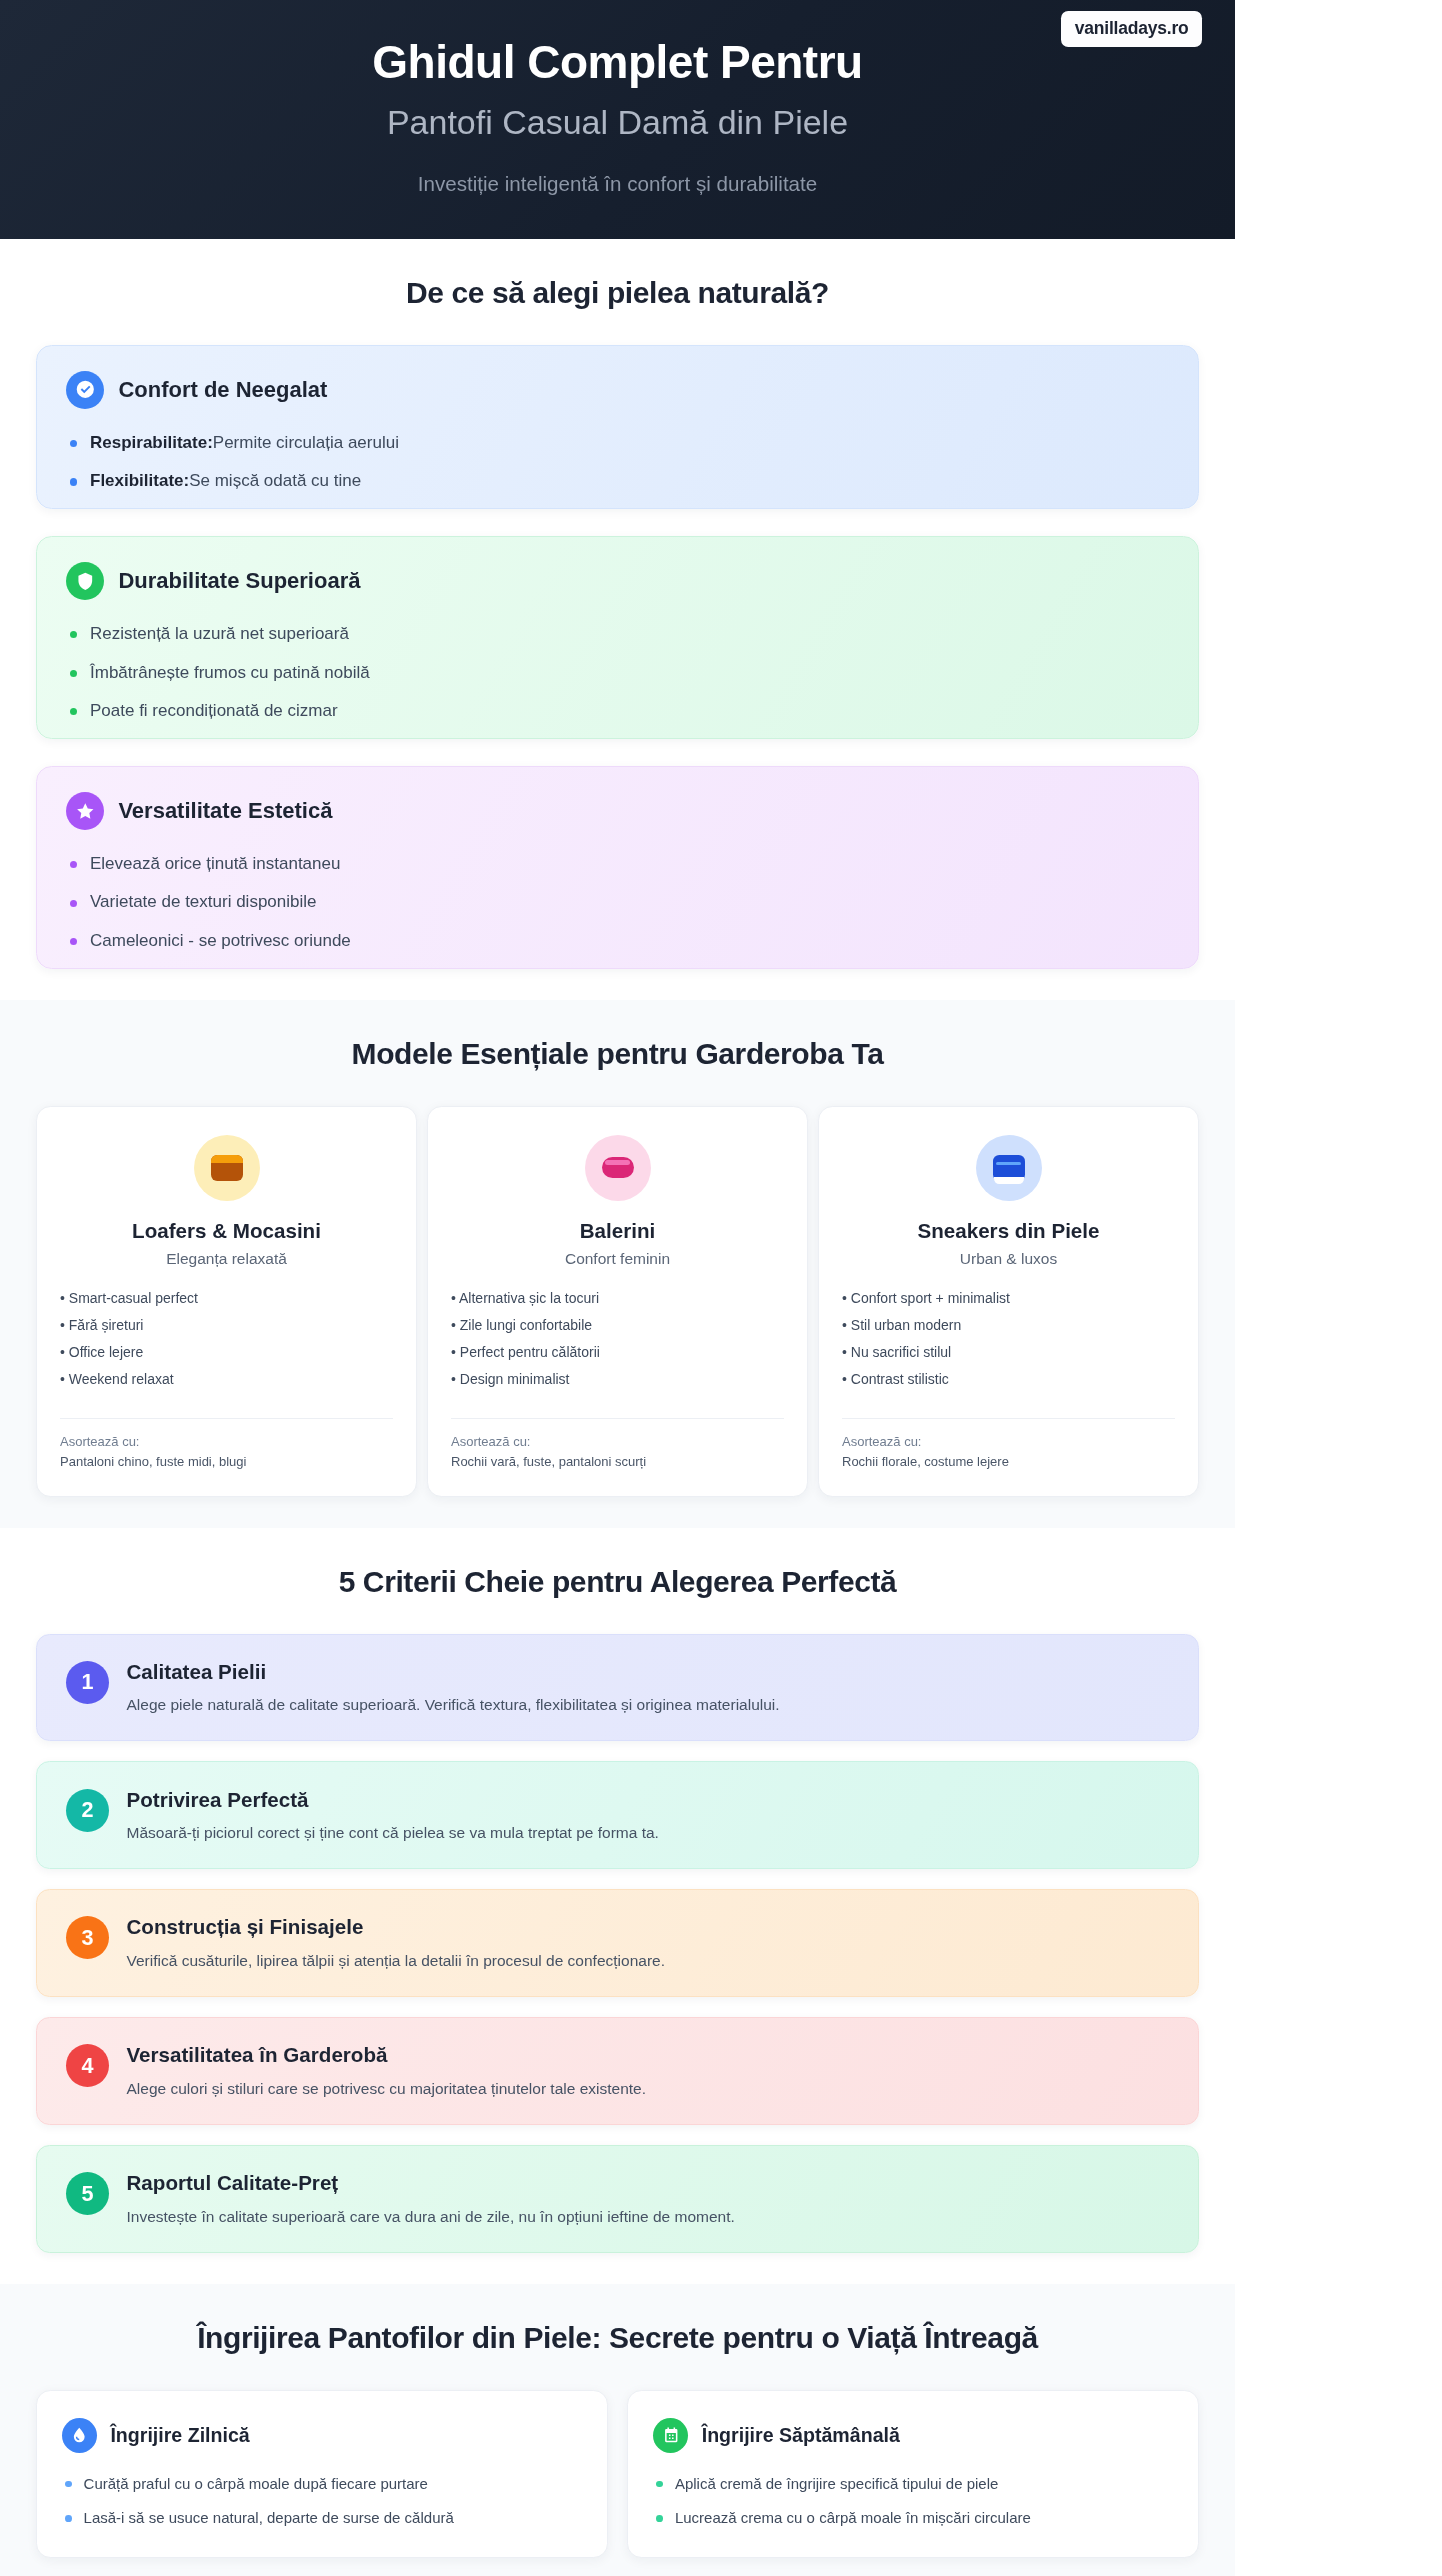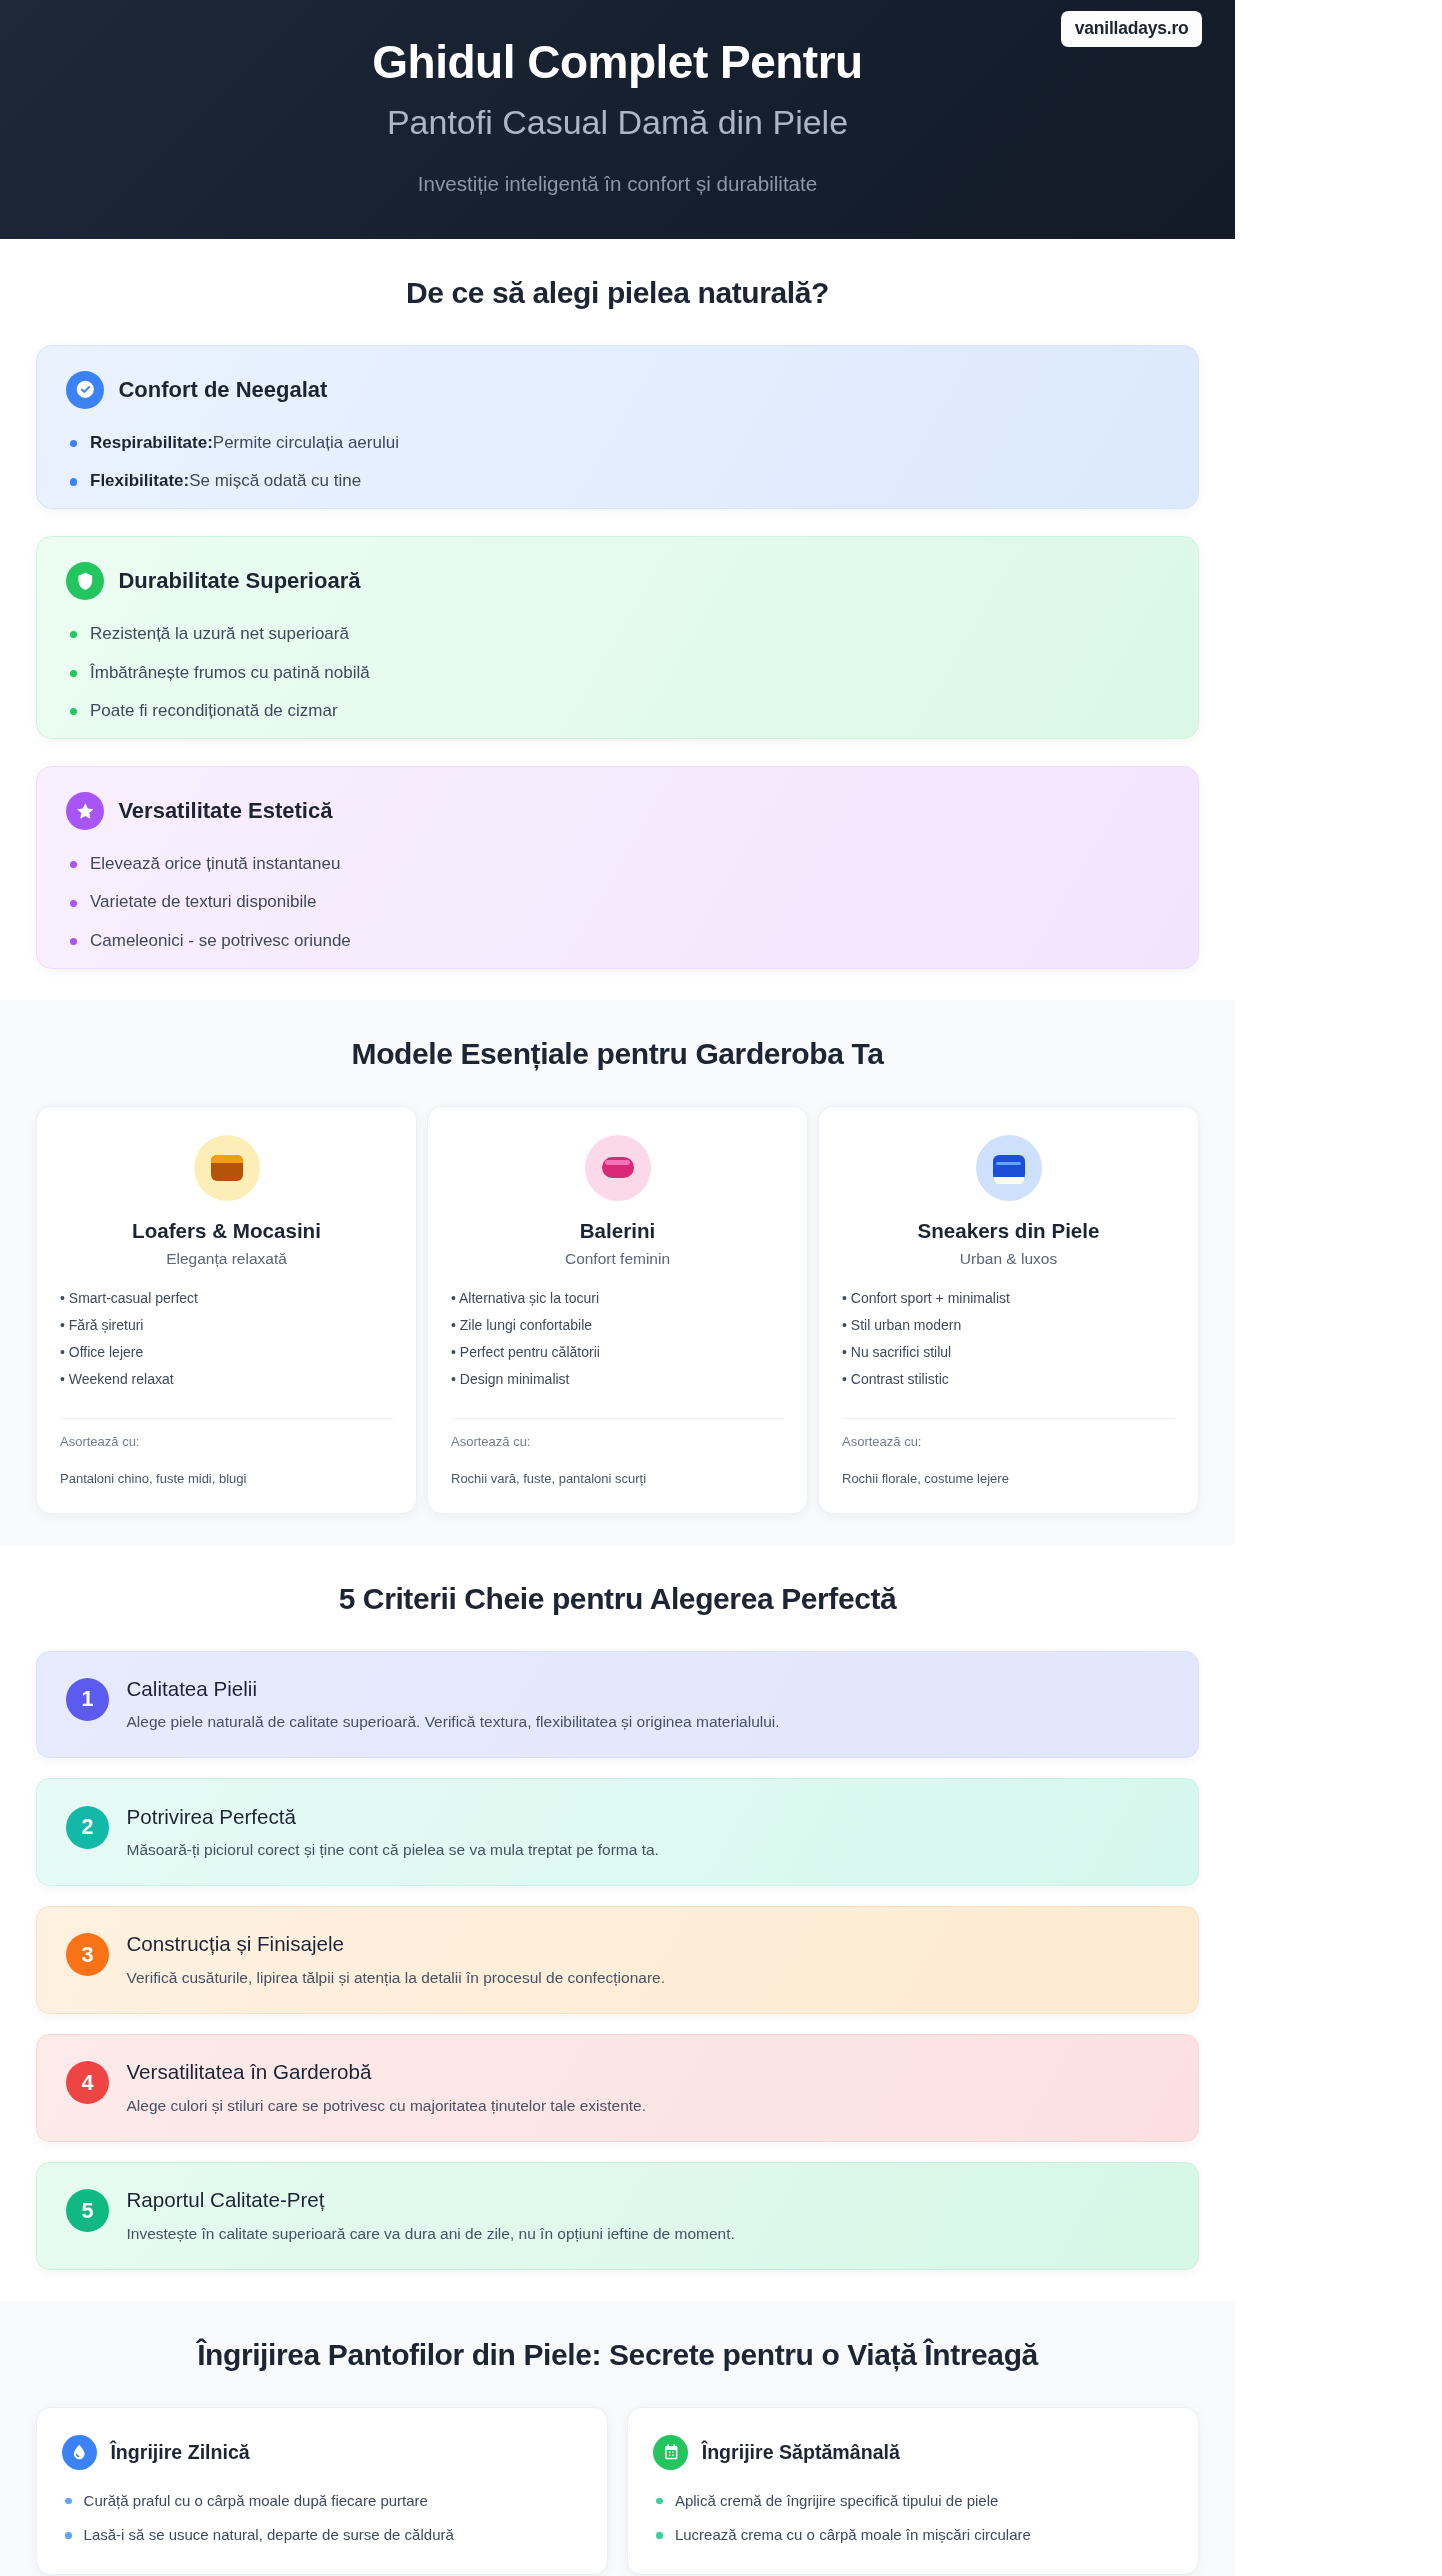--- a/index.html
+++ b/index.html
@@ -145,21 +145,21 @@
   .shoe.s-blue { background: #1d4ed8; border-radius: 6.2px; }
   .shoe.s-blue::before { content:""; position:absolute; left:3.1px; right:3.1px; top:7.2px; height:3.6px; background:#60a5fa; border-radius:3.1px; }
   .shoe.s-blue::after  { content:""; position:absolute; left:1px; right:1px; bottom:-3.1px; height:6.7px; background:#ffffff; border-radius:0 0 5.2px 5.2px; }
 
   .model h3 { text-align: center; font-size: 20.6px; font-weight: 700; color: #1d2433; margin-bottom: 7.2px; }
   .model .sub { text-align: center; font-size: 15.5px; color: #5b6677; margin-bottom: 20.6px; }
   .mlist { list-style: none; margin-bottom: 18.5px; }
   .mlist li { font-size: 14px; color: #3e4a5c; margin-bottom: 8.8px; line-height: 1.3; }
   .mlist li::before { content: "• "; color: #3e4a5c; }
   .mdiv { height: 1px; background: #eceff4; margin: 2.1px 0 15.5px 0; }
-  .match-label { font-size: 13px; color: #707d90; margin-bottom: 21px; }
+  .match-label { font-size: 13px; color: #707d90; margin-bottom: 4px; }
   .match-val { font-size: 13px; color: #4a5668; line-height: 1.35; }
 
   
   .crit {
     border-radius: 13.4px;
     padding: 23px 29px 24px 29px;
     margin-bottom: 20.6px;
     display: flex; gap: 17.5px; align-items: flex-start;
     box-shadow: 0 2.1px 8.2px rgba(20,30,50,0.05);
   }
@@ -175,21 +175,21 @@
     color: #ffffff; font-size: 21.6px; font-weight: 700;
     display: flex; align-items: center; justify-content: center;
     margin-top: 3.1px;
   }
   .crit.c1 .crit-num { background: #5b5bef; }
   .crit.c2 .crit-num { background: #14b8a6; }
   .crit.c3 .crit-num { background: #f97316; }
   .crit.c4 .crit-num { background: #ef4444; }
   .crit.c5 .crit-num { background: #10b981; }
   .crit-body { padding-top: 2.1px; }
-  .crit-title { font-size: 20.6px; font-weight: 400; color: #1d2433; margin-bottom: 11.3px; }
+  .crit-title { font-size: 20.6px; font-weight: 700; color: #1d2433; margin-bottom: 11.3px; }
   .crit-desc { font-size: 15.5px; color: #465264; line-height: 1.35; }
 
   
   .care-row { display: flex; gap: 19.6px; margin-bottom: 25px; }
   .care {
     flex: 1;
     background: #ffffff;
     border: 1px solid #eceff4;
     border-radius: 14.4px;
     padding: 27px 25px 28px 25px;

